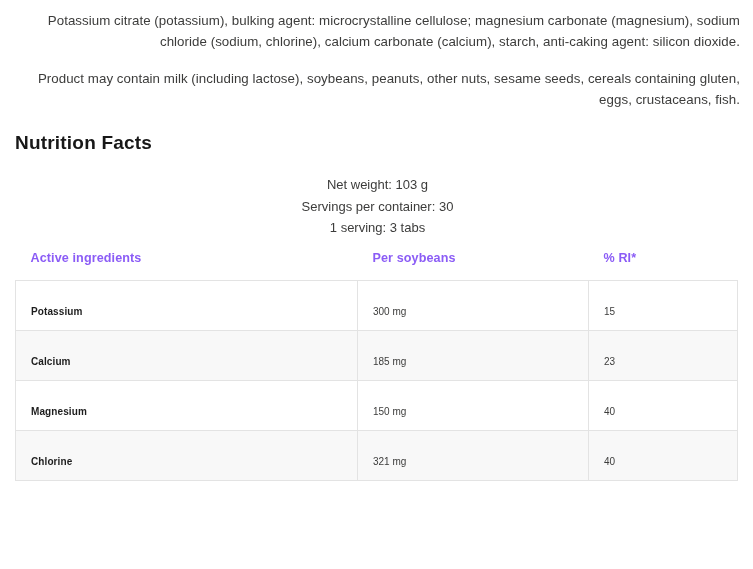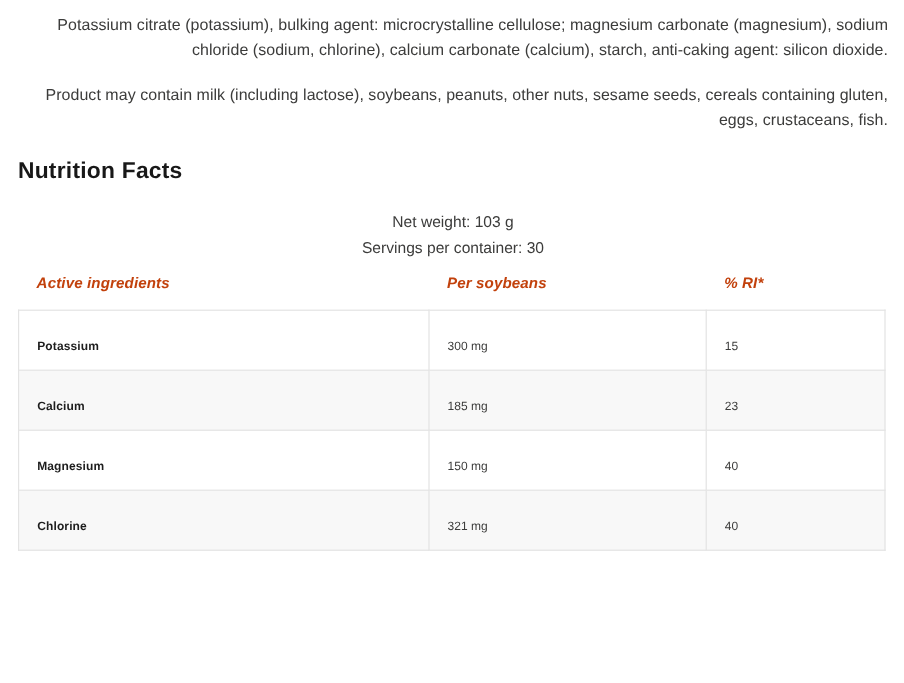--- a/index.html
+++ b/index.html
@@ -48,25 +48,24 @@
     margin-top: 12px;
   }
   table.nutrition-table col.c1 { width: 342px; }
   table.nutrition-table col.c2 { width: 231px; }
   table.nutrition-table col.c3 { width: 149px; }
   table.nutrition-table th {
     text-align: left;
     vertical-align: top;
     font-size: 12.6px;
     font-weight: 700;
-    color: #c2410c;
+    color: #8b5cf6;
     letter-spacing: 0.1px;
     padding: 0 0 15px 15px;
     border: none;
-    font-style: italic;
   }
   table.nutrition-table td {
     height: 50px;
     vertical-align: middle;
     font-size: 10px;
     color: #3c3c3b;
     padding: 12px 0 0 15px;
     border: 1px solid #e3e3e3;
   }
   table.nutrition-table td.name-cell {
@@ -86,20 +85,21 @@
     <p class="body-text">Potassium citrate (potassium), bulking agent: microcrystalline cellulose; magnesium carbonate (magnesium), sodium chloride (sodium, chlorine), calcium carbonate (calcium), starch, anti-caking agent: silicon dioxide.</p>
     <p class="body-text">Product may contain milk (including lactose), soybeans, peanuts, other nuts, sesame seeds, cereals containing gluten, eggs, crustaceans, fish.</p>
   </section>
 
   <section>
     <h2 class="section-title" id="nutrition-title">Nutrition Facts</h2>
 
     <div class="meta-block">
       <div class="meta-line">Net weight: 103 g</div>
       <div class="meta-line">Servings per container: 30</div>
+      <div class="meta-line">1 serving: 3 tabs</div>
     </div>
 
     <table class="nutrition-table">
       <colgroup>
           <col class="c1">
           <col class="c2">
           <col class="c3">
         </colgroup>
       <thead>
         <tr>

